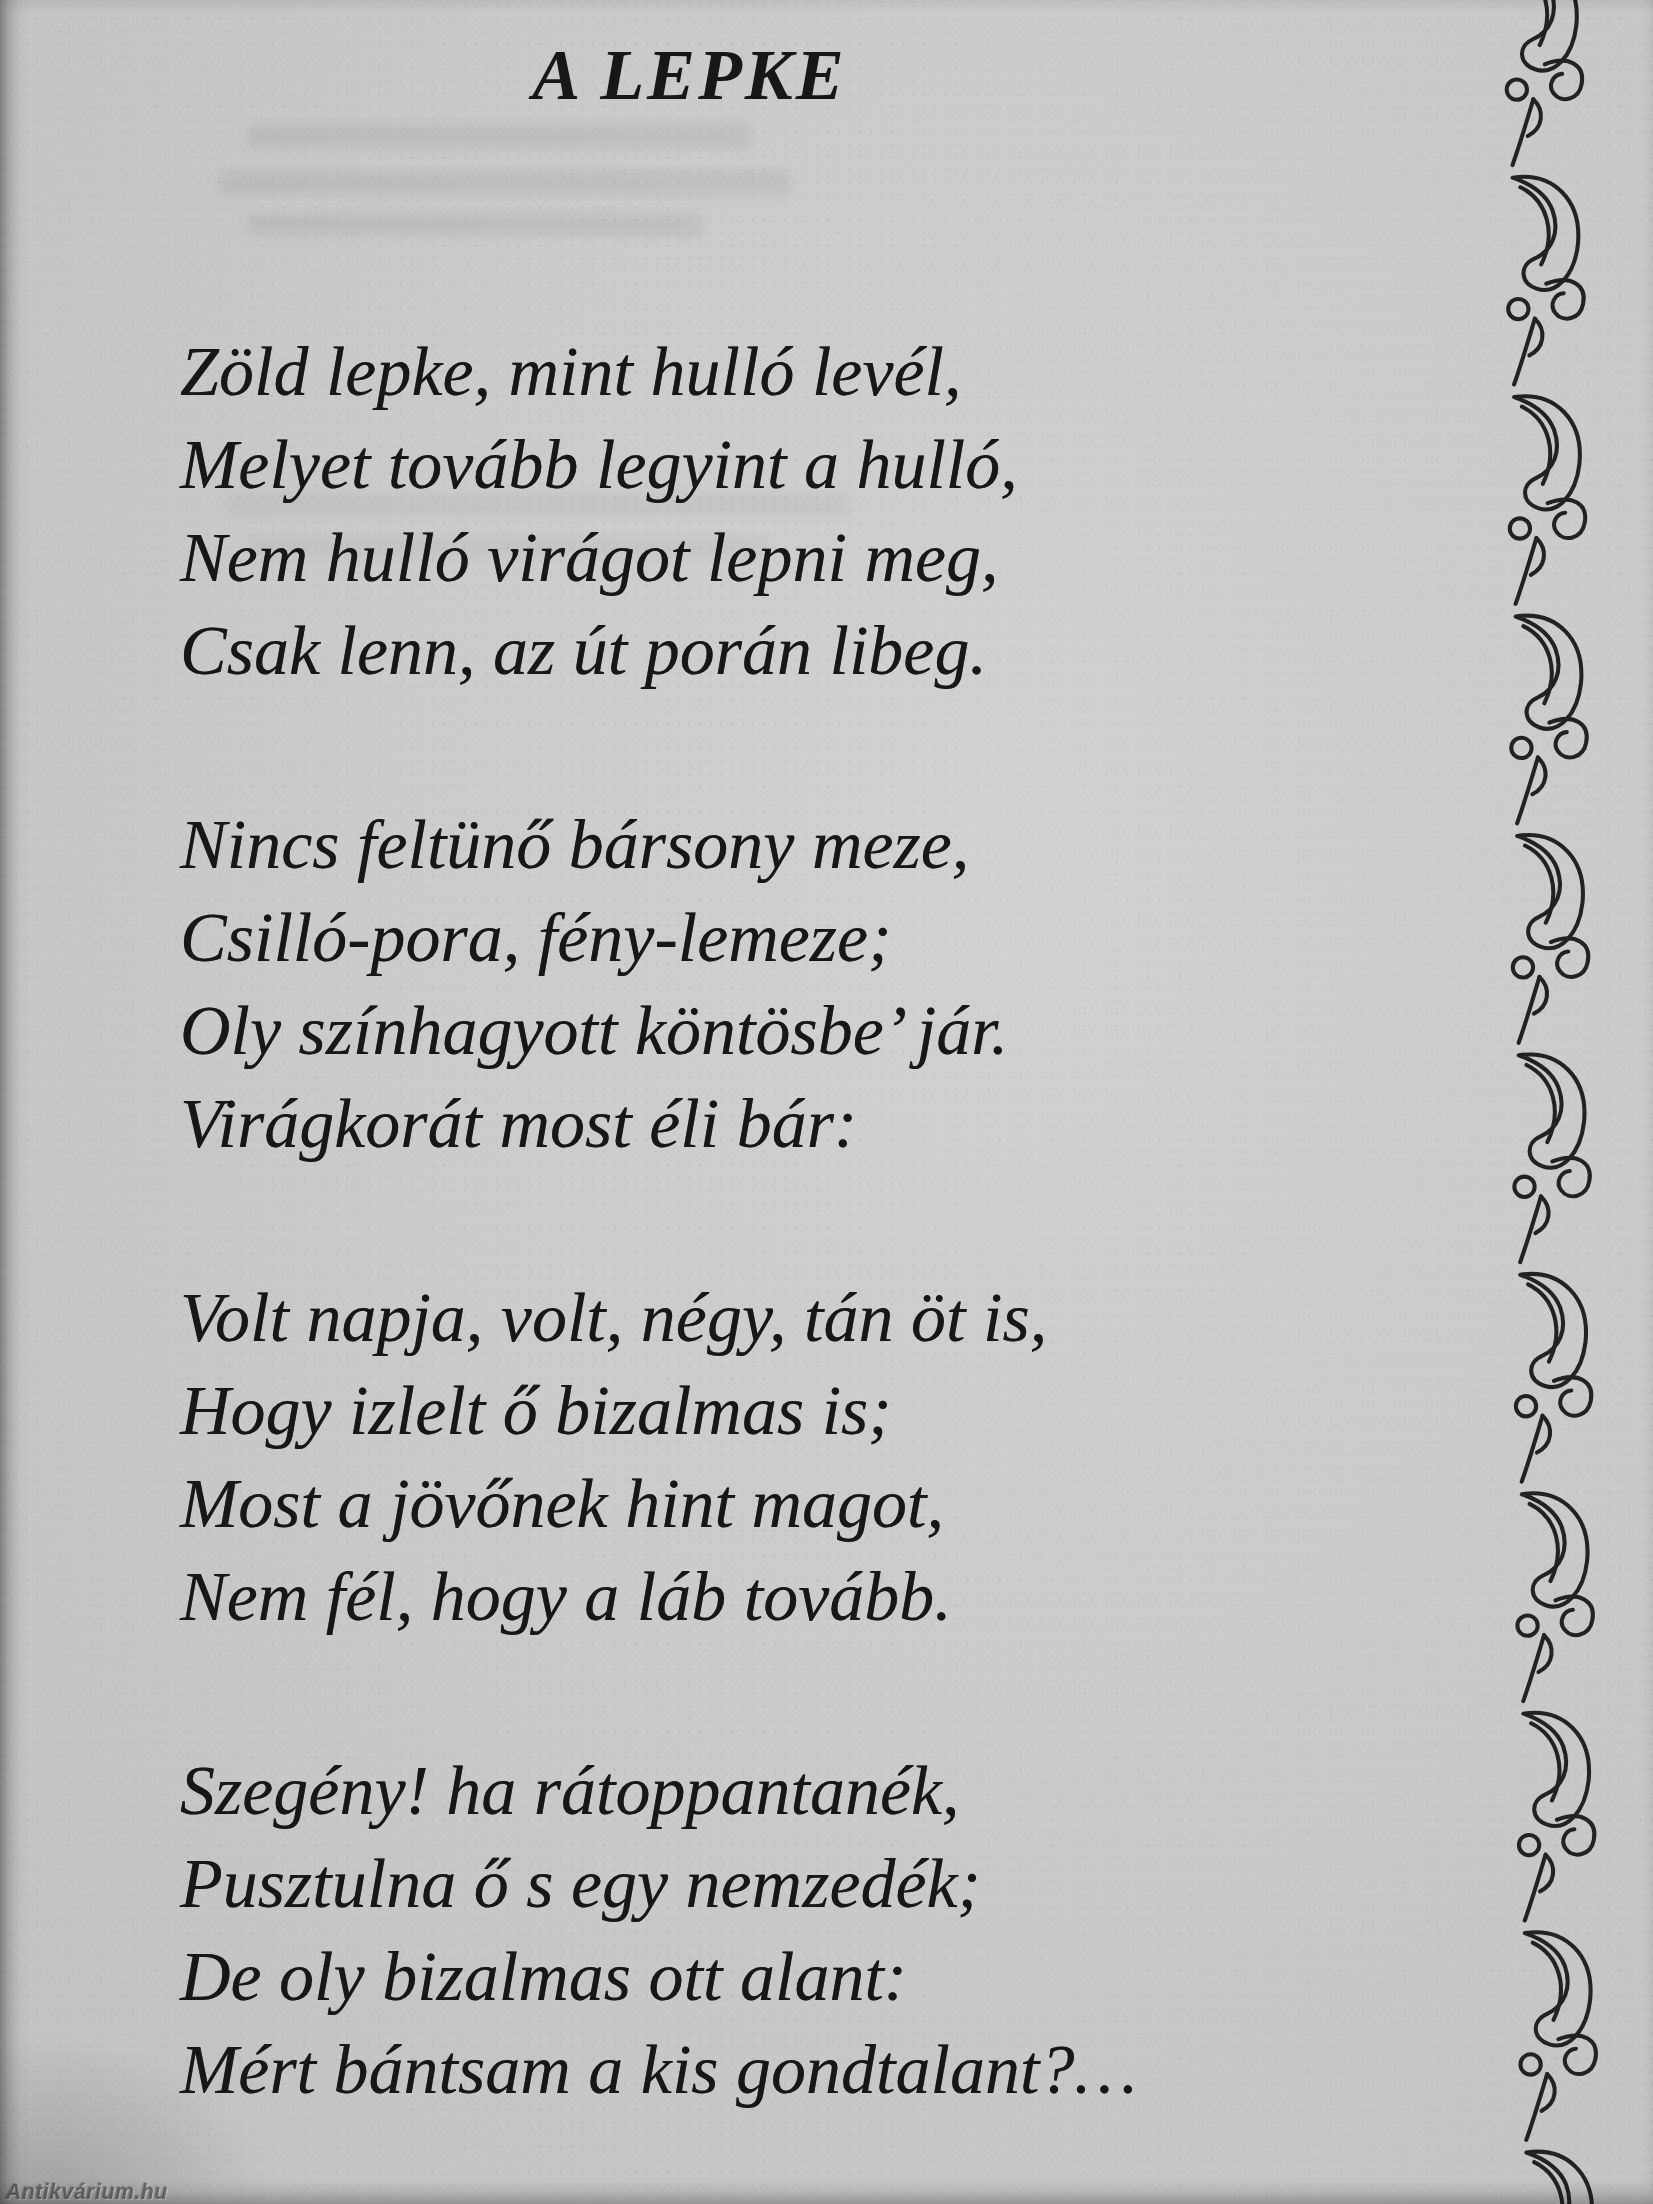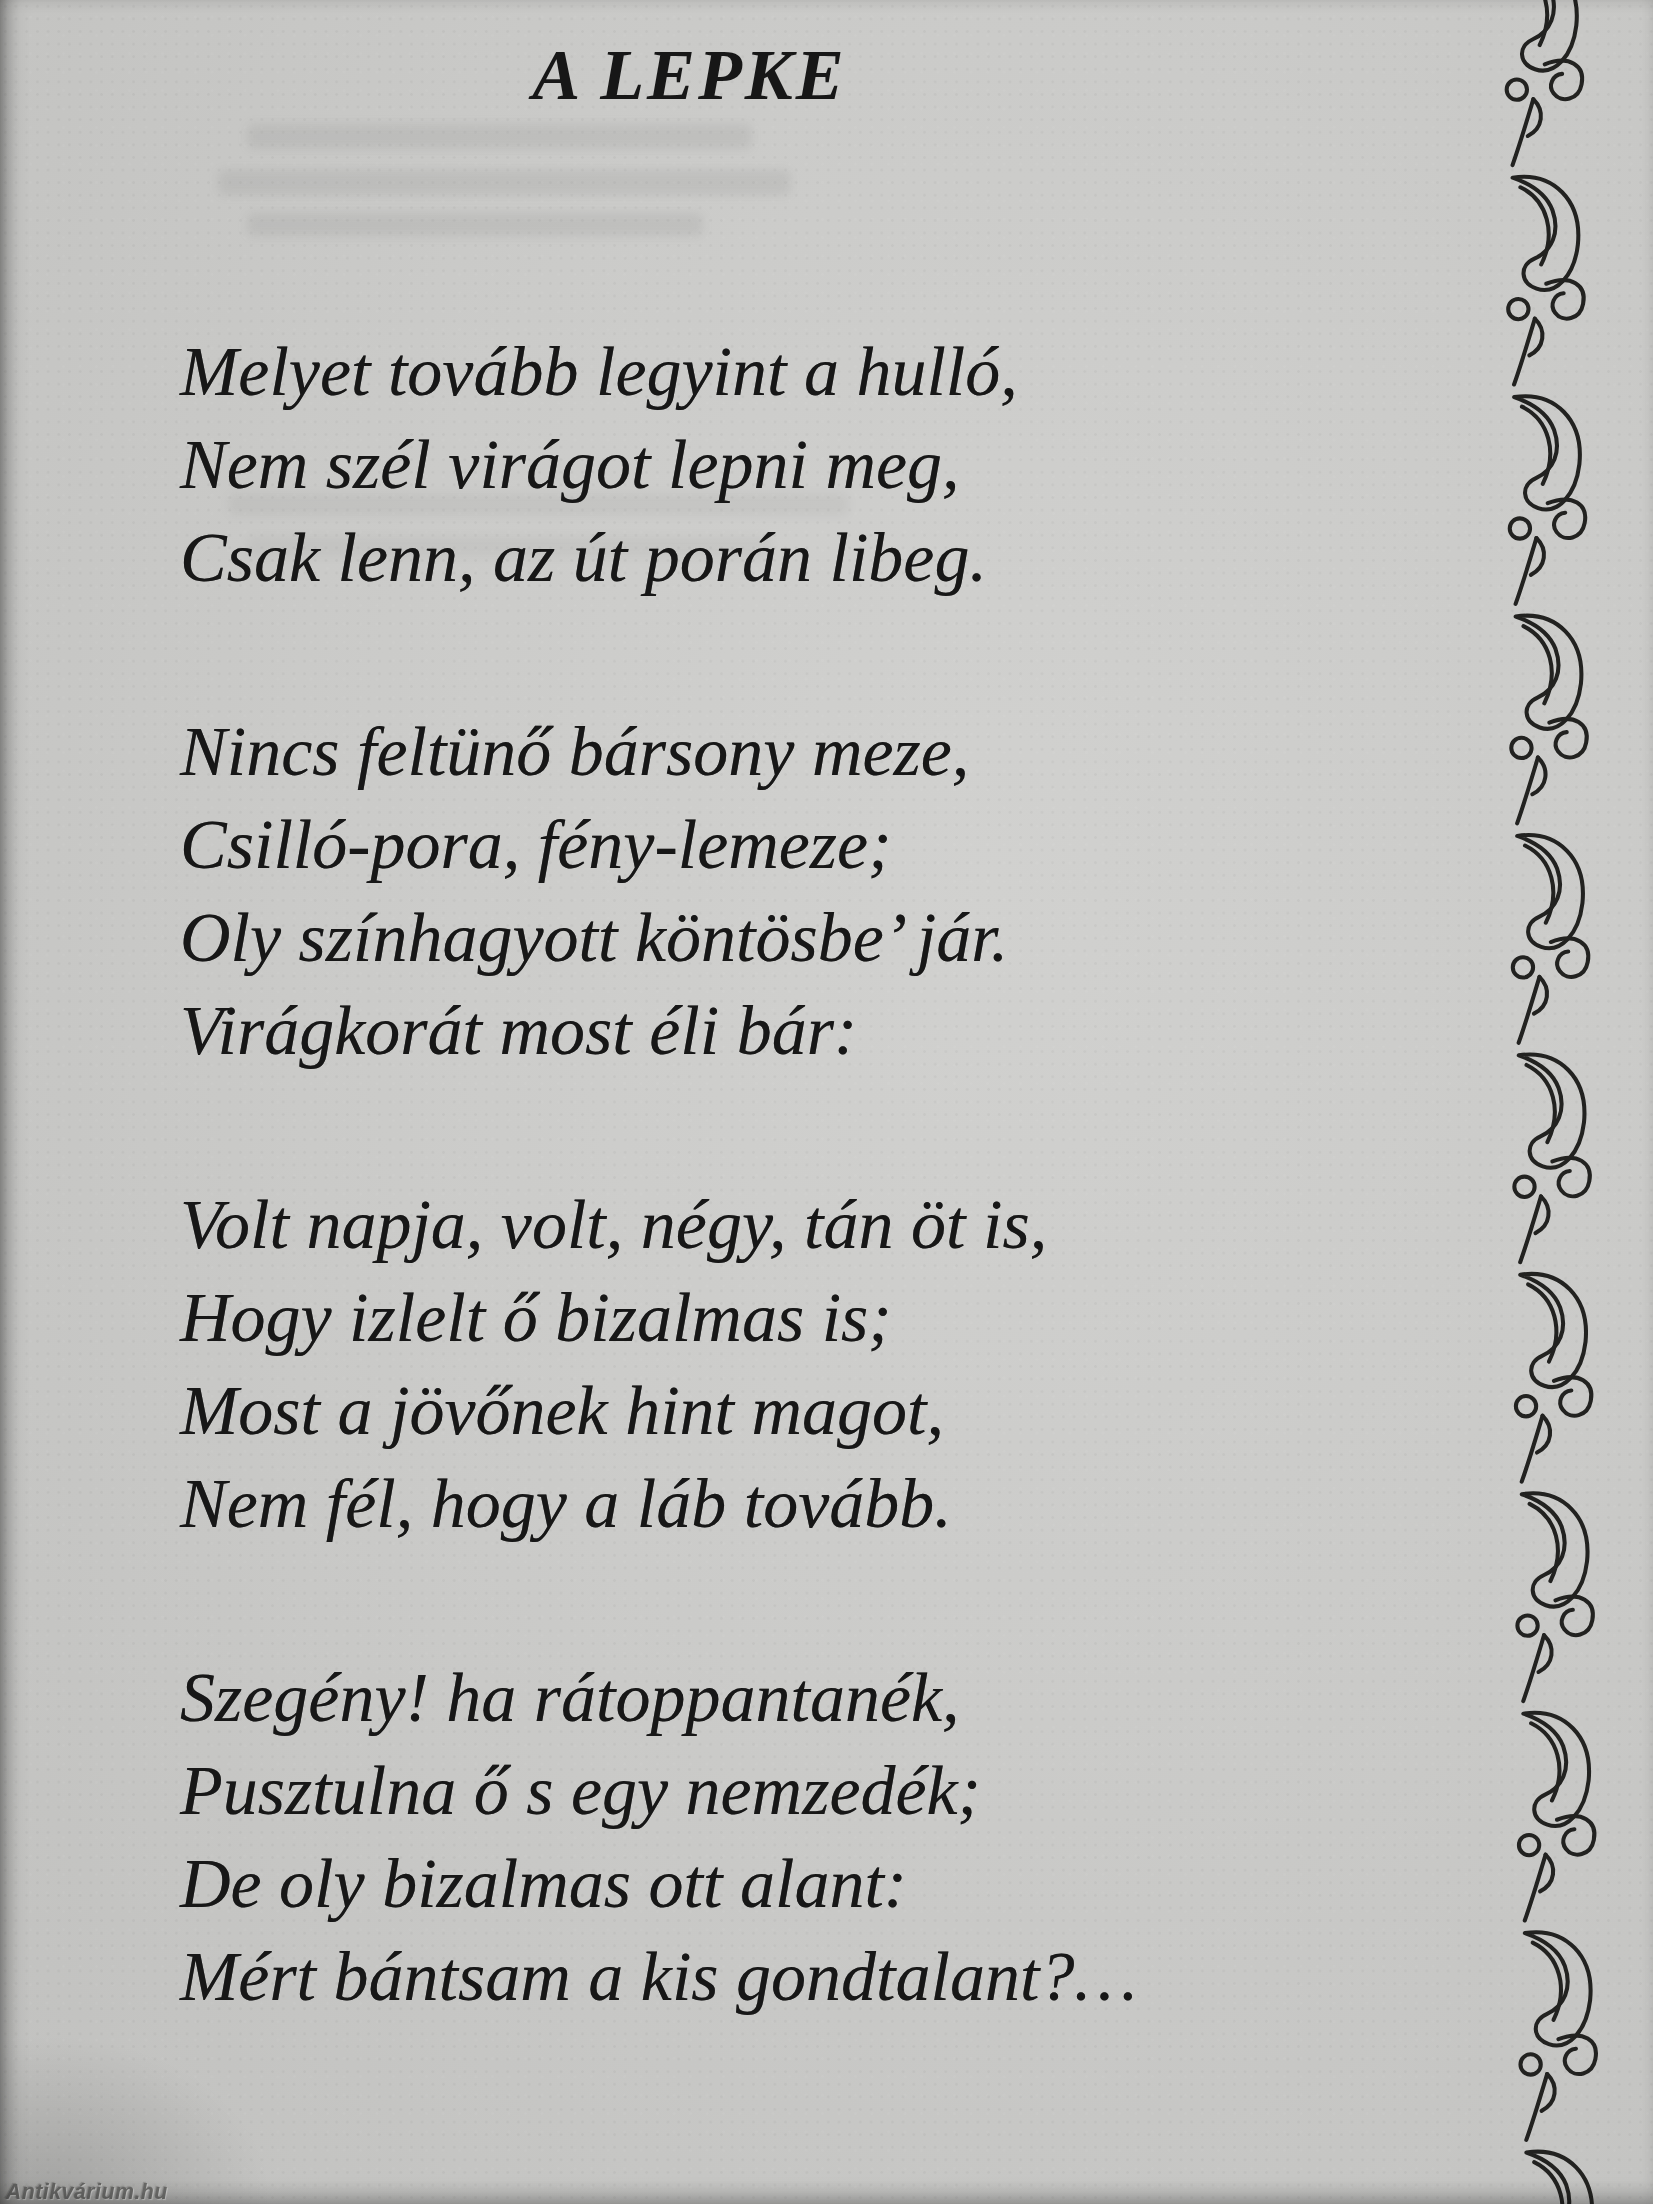--- a/index.html
+++ b/index.html
@@ -96,22 +96,23 @@
   <div class="ghost g1"></div>
   <div class="ghost g2"></div>
   <div class="ghost g3"></div>
   <div class="ghost g4"></div>
   <div class="ghost g5"></div>
 
   <h1 class="title">A LEPKE</h1>
 
   <div class="poem">
     <div class="stanza">
+      <p>Zöld lepke, mint hulló levél,</p>
       <p>Melyet tovább legyint a hulló,</p>
-      <p>Nem szél virágot lepni meg,</p>
+      <p>Nem hulló virágot lepni meg,</p>
       <p>Csak lenn, az út porán libeg.</p>
     </div>
     <div class="stanza">
       <p>Nincs feltünő bársony meze,</p>
       <p>Csilló-pora, fény-lemeze;</p>
       <p>Oly színhagyott köntösbe’ jár.</p>
       <p>Virágkorát most éli bár:</p>
     </div>
     <div class="stanza">
       <p>Volt napja, volt, négy, tán öt is,</p>

